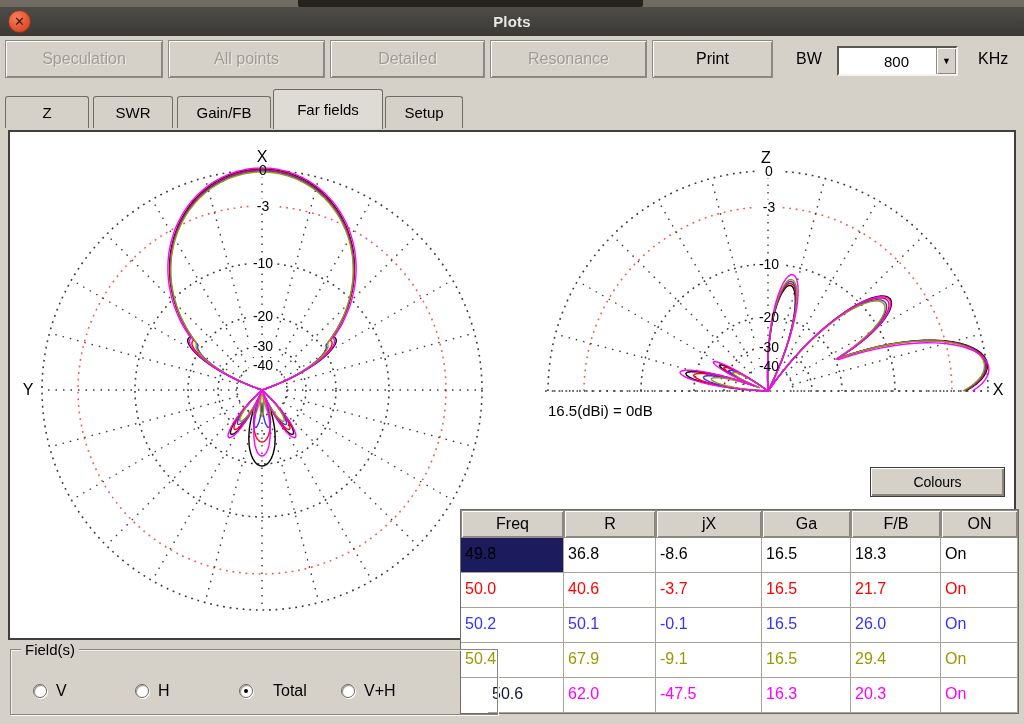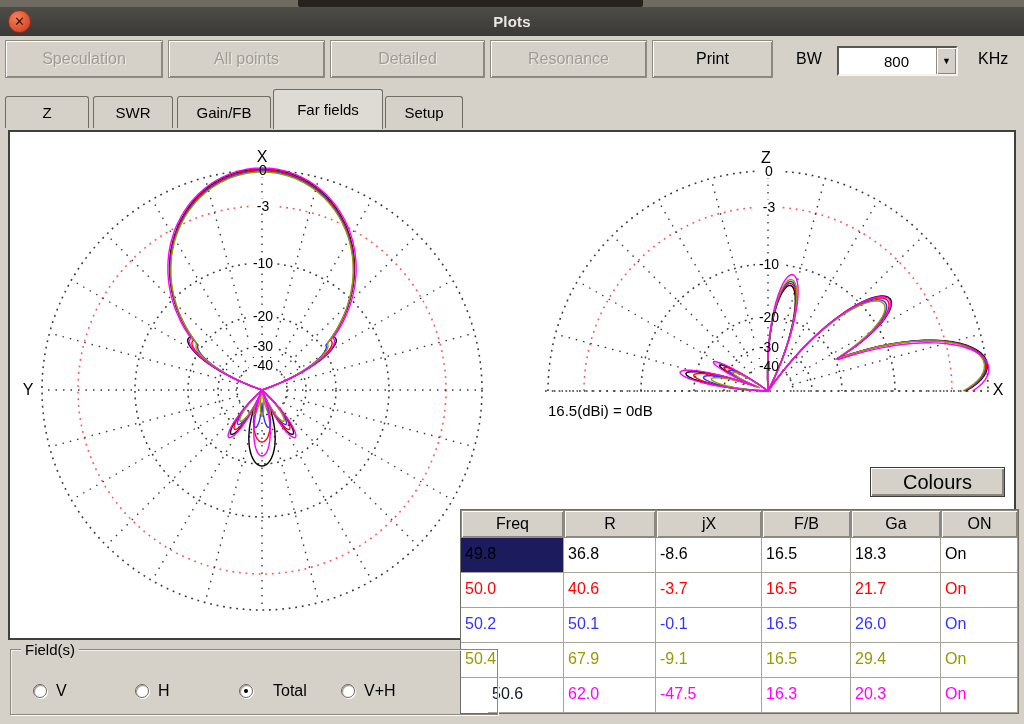--- a/index.html
+++ b/index.html
@@ -40,21 +40,21 @@
   .tab.active { top:89px; height:40px; background:#dedbd4; z-index:3; font-weight:normal; }
 
   
   .panel { position:absolute; left:8px; top:130px; width:1008px; height:510px; background:#ffffff;
            border:2px solid #3f3f3c; }
   .panel svg { position:absolute; left:0; top:0; }
   .note { position:absolute; left:538px; top:270px; font-size:15px; color:#000; }
 
   .colours-btn { position:absolute; left:870px; top:467px; width:135px; height:30px; background:#d5d1c9;
                  border:1px solid #403d38; box-shadow:inset 1px 1px 0 #fff, inset -2px -2px 0 #8a867e;
-                 display:flex; align-items:center; justify-content:center; font-size:20px; color:#000; }
+                 display:flex; align-items:center; justify-content:center; font-size:14px; color:#000; }
 
   
   .ftable { position:absolute; left:460px; top:509px; width:559px; background:#fff;
             border:1px solid #6f6c64; display:grid; grid-template-columns:103px 92px 106px 89px 90px 77px; }
   .th { height:28px; background:#d5d1c9; border:1px solid #8e8a82;
         box-shadow:inset 1px 1px 0 #fff, inset -1px -1px 0 #8a867e;
         display:flex; align-items:center; justify-content:center; font-size:16px; color:#000; }
   .trow { display:contents; }
   .cell { height:35px; background:#fff; border-right:1px solid #a6a39b; border-bottom:1px solid #a6a39b;
           font-size:16px; padding:7px 0 0 4px; }
@@ -200,22 +200,22 @@
       </svg>
     <div class="note">16.5(dBi) = 0dB</div>
   </div>
 
   <div class="colours-btn">Colours</div>
 
   <div class="ftable">
     <div class="th">Freq</div>
     <div class="th">R</div>
     <div class="th">jX</div>
+    <div class="th">Ga</div>
     <div class="th">F/B</div>
-    <div class="th">Ga</div>
     <div class="th">ON</div>
 
     <div class="trow">
       <div class="cell sel" style="color: rgb(0, 0, 0);">49.8</div>
       <div class="cell" style="color: rgb(0, 0, 0);">36.8</div>
       <div class="cell" style="color: rgb(0, 0, 0);">-8.6</div>
       <div class="cell" style="color: rgb(0, 0, 0);">16.5</div>
       <div class="cell" style="color: rgb(0, 0, 0);">18.3</div>
       <div class="cell" style="color: rgb(0, 0, 0);">On</div>
     </div>

